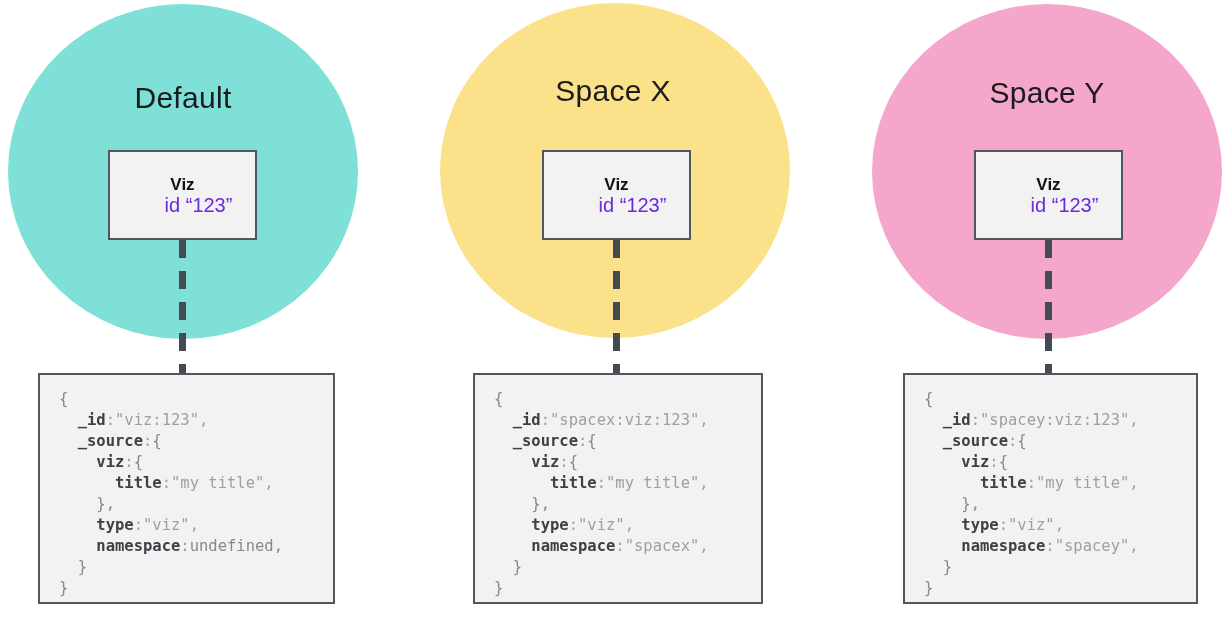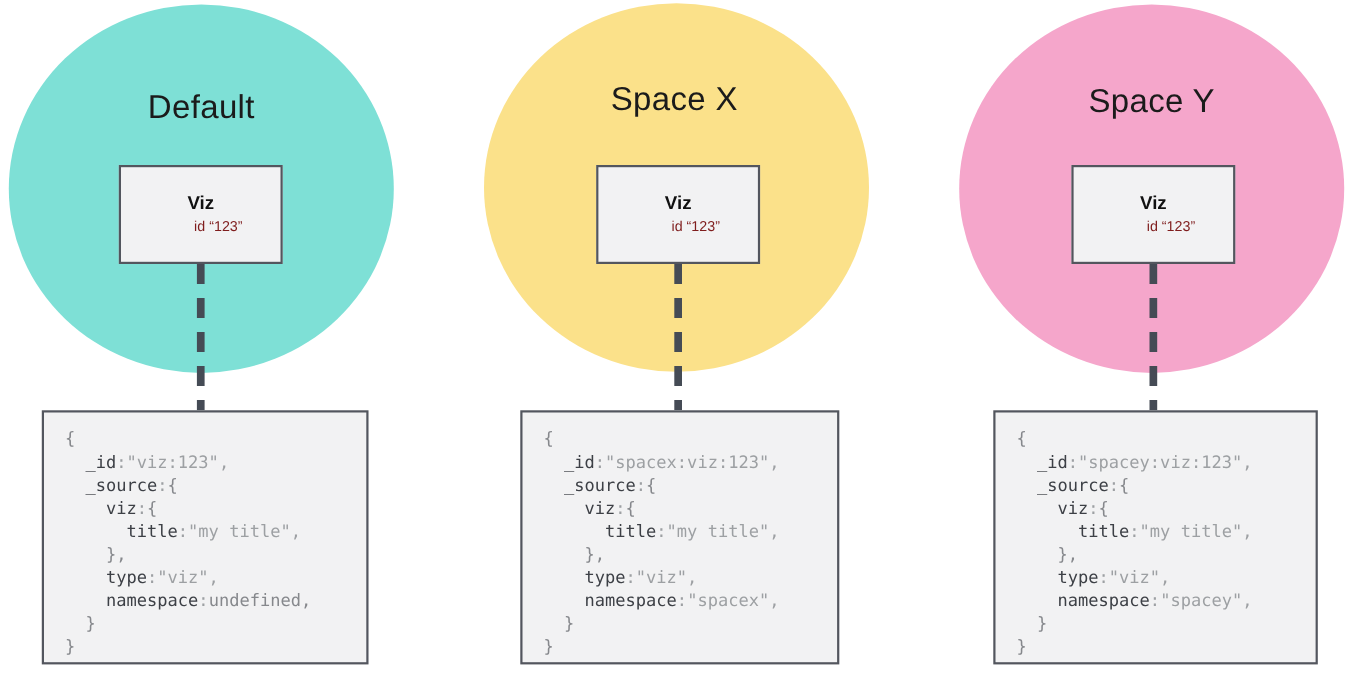--- a/index.html
+++ b/index.html
@@ -19,35 +19,35 @@
   .space-title {
     position:absolute; width:350px; text-align:center;
     font-size:30px; color:var(--title-color); letter-spacing:.3px;
   }
   .vizbox {
     position:absolute; width:149px; height:90px; top:150px;
     background:var(--box-fill); border:2px solid var(--box-border);
     display:flex; flex-direction:column; align-items:center; justify-content:center;
   }
   .viz-title { font-weight:bold; font-size:17px; color:#111; line-height:20px; }
-  .viz-sub   { font-size:13px; color:#7f1d1d; line-height:21px;padding-left:32px; }
+  .viz-sub   { font-size:20px; color:#6d28d9; line-height:21px;padding-left:32px; }
 
   .dash {
     position:absolute; width:7px; height:133px; top:240px;
     background:repeating-linear-gradient(180deg, var(--connector) 0 18px, transparent 18px 31px);
   }
 
   .code {
     position:absolute; top:373px; height:231px;
     background:var(--box-fill); border:2px solid var(--box-border);
     padding:14px 16px 4px 19px;
     font-family:"DejaVu Sans Mono", monospace;
     font-size:15.5px; line-height:21px; white-space:pre; overflow:hidden;
   }
-  .c-k { color:var(--code-key); font-weight:400; }
+  .c-k { color:var(--code-key); font-weight:700; }
   .c-v { color:var(--code-value); }
   .c-b { color:var(--code-brace); }
 
   
   .g0 .circle      { left:8px;   top:4px; }
   .g0 .space-title { left:8px;   top:81px; }
   .g0 .vizbox      { left:108px; }
   .g0 .dash        { left:179px; }
   .g0 .code        { left:38px;  width:297px; }
 

